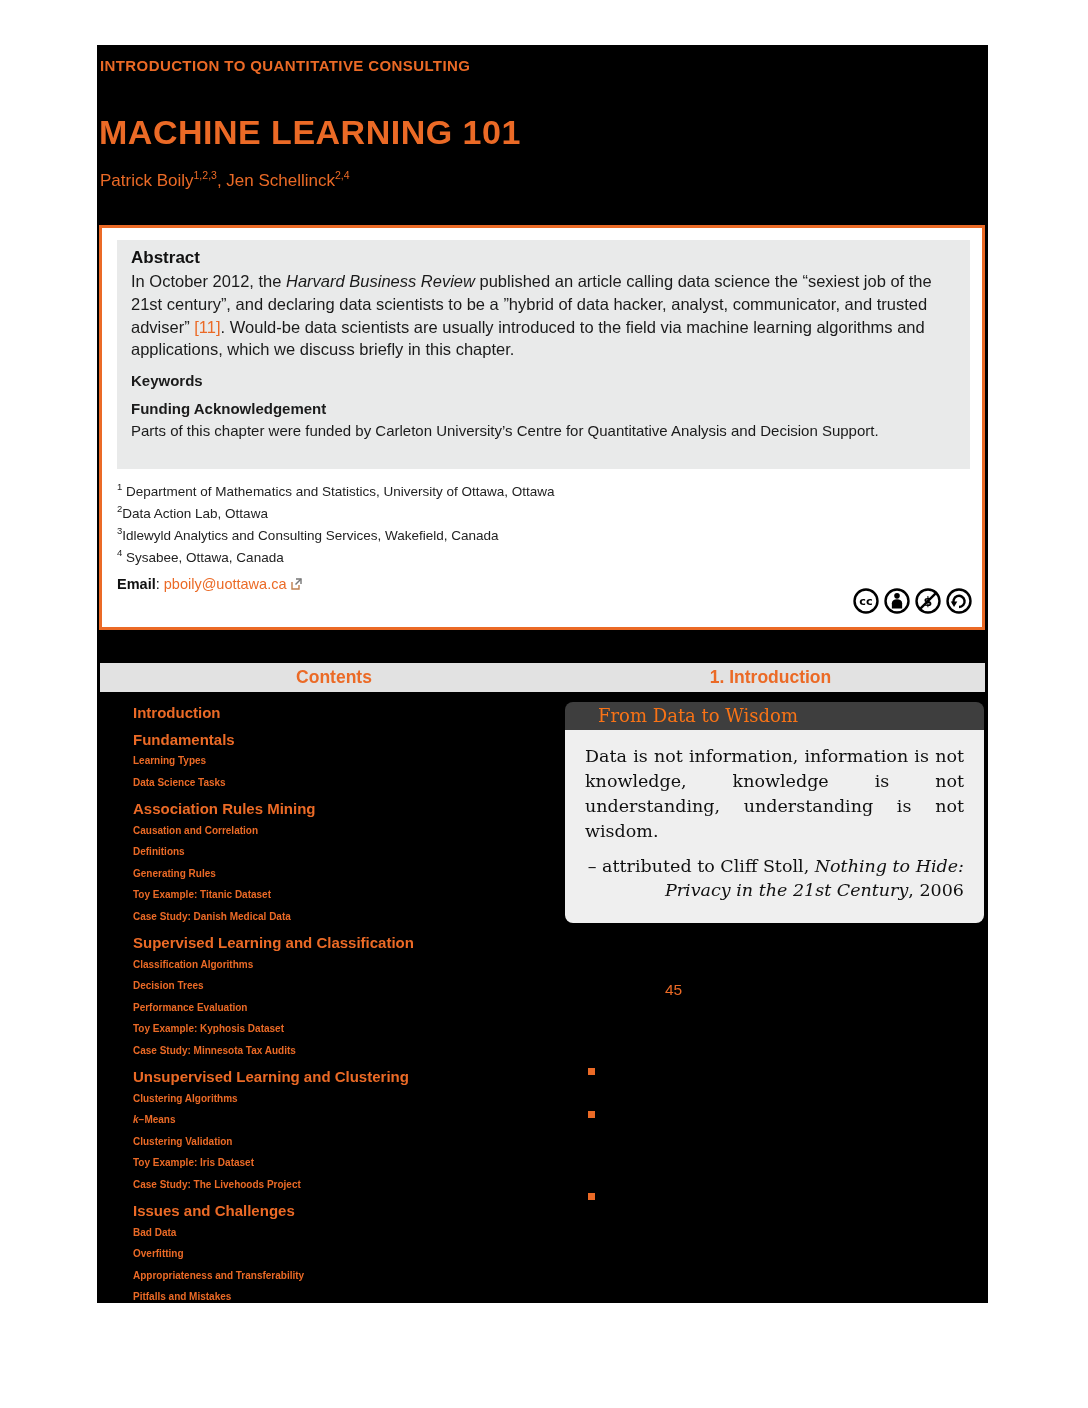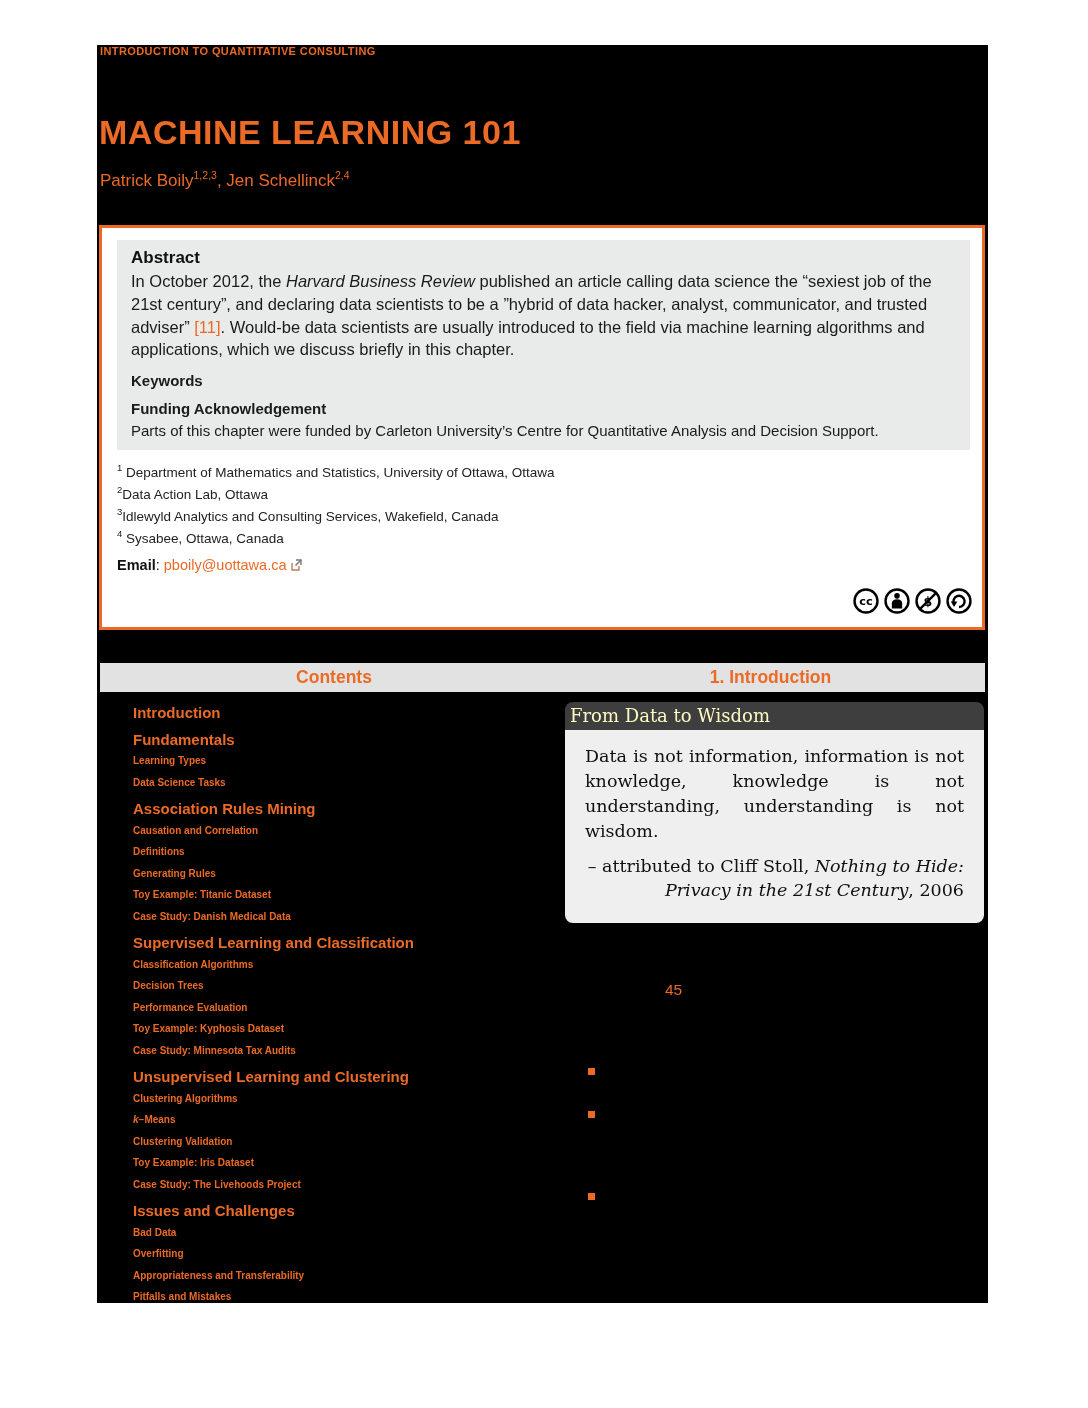--- a/index.html
+++ b/index.html
@@ -11,39 +11,39 @@
   }
   *{margin:0;padding:0;box-sizing:border-box;}
   body{
     width:1088px;height:1408px;position:relative;background:#ffffff;
     font-family:"Liberation Sans",sans-serif;overflow:hidden;
   }
   .black-page{
     position:absolute;left:97px;top:45px;width:891px;height:1258px;background:#000;
   }
   .eyebrow{
-    position:absolute;left:3px;top:0;color:var(--orange);
-    font-size:11px;font-weight:bold;letter-spacing:.4px;
+    position:absolute;left:3px;top:12px;color:var(--orange);
+    font-size:15px;font-weight:bold;letter-spacing:.4px;
   }
   .doc-title{
     position:absolute;left:2px;top:68px;color:var(--orange);
     font-size:34px;font-weight:bold;letter-spacing:.5px;
   }
   .authors{
     position:absolute;left:3px;top:124px;color:var(--orange);font-size:17px;
   }
   .authors sup{font-size:10.5px;}
   
   .paper-panel{
     position:absolute;left:2px;top:180px;width:886px;height:405px;
     background:#fff;border:3px solid var(--orange);
   }
   .abstract-box{
     margin:12px 12px 0 15px;background:var(--abs-gray);
-    padding:8px 14px 8px 14px;color:#1b1b1b;
+    padding:8px 14px 27px 14px;color:#1b1b1b;
   }
   .abs-h{font-size:17px;font-weight:bold;color:#111;}
   .abs-p{font-size:16.5px;line-height:1.38;margin-top:2px;}
   .kw-h{font-size:15px;font-weight:bold;margin-top:11px;}
   .kw-p{font-size:15px;line-height:1.55;margin-top:2px;}
   .cite{color:var(--orange);text-decoration:none;cursor:pointer;}
   .affils{margin:11px 0 0 15px;font-size:13.5px;color:#222;line-height:1.5;}
   .affils sup{font-size:9.5px;}
   .email-row{margin:9px 0 0 15px;font-size:14.5px;color:#111;}
   .email-label{font-weight:bold;}
@@ -61,23 +61,23 @@
   .bar-right{left:459px;width:429px;}
   
   .toc{
     position:absolute;left:36px;top:652px;list-style:none;color:var(--orange);
   }
   .toc li{font-size:10px;line-height:21.5px;cursor:pointer;white-space:nowrap;font-weight:bold;}
   .toc li.toc-b{font-size:15px;font-weight:bold;margin-top:5px;}
   
   .quote-box{position:absolute;left:468px;top:657px;width:419px;}
   .quote-header{
-    background:var(--quote-dark);color:#fef9c3;
+    background:var(--quote-dark);color:#f97316;
     font-family:"DejaVu Serif",serif;font-size:18px;
-    padding:3px 10px 4px 5px;border-radius:8px 8px 0 0;
+    padding:3px 10px 4px 33px;border-radius:8px 8px 0 0;
   }
   .quote-body{
     background:var(--quote-light);border-radius:0 0 8px 8px;
     padding:14px 20px 20px 20px;color:#101010;
     font-family:"DejaVu Serif",serif;font-size:17.5px;
   }
   .quote-text{text-align:justify;line-height:1.42;}
   .quote-attr{text-align:right;margin-top:12px;line-height:1.35;}
   .page-ref{
     position:absolute;left:568px;top:936px;color:var(--orange);font-size:15.5px;

